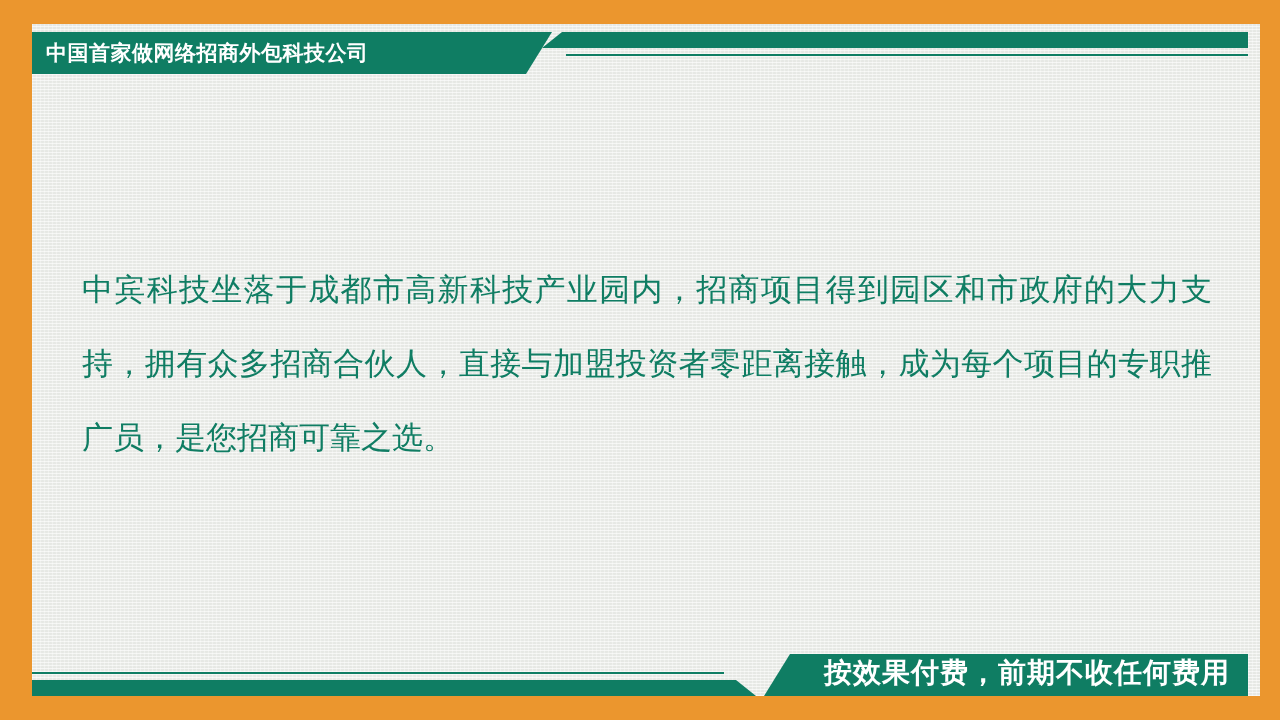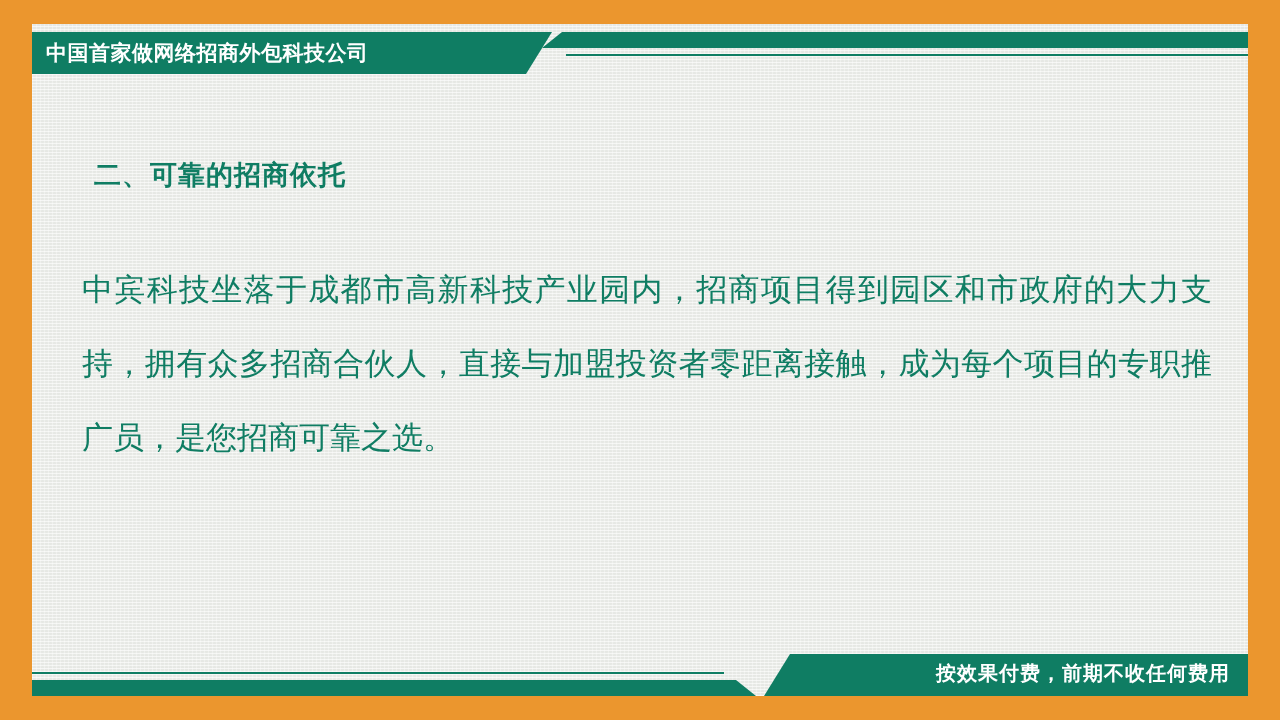--- a/index.html
+++ b/index.html
@@ -27,20 +27,21 @@
     position: absolute;
     left: 32px;
     top: 24px;
     width: 1216px;
     height: 672px;
     background: #eceeea;
     background-image:
       repeating-linear-gradient(0deg, rgba(255,255,255,0.55) 0px, rgba(255,255,255,0.55) 1px, rgba(0,0,0,0.012) 1px, rgba(0,0,0,0.012) 3px),
       repeating-linear-gradient(90deg, rgba(255,255,255,0.30) 0px, rgba(255,255,255,0.30) 1px, rgba(0,0,0,0.010) 1px, rgba(0,0,0,0.010) 4px);
     overflow: hidden;
+    padding-left: 12px;
   }
 
   
   .header-band {
     position: absolute;
     left: 0;
     top: 8px;
     width: 1216px;
     height: 42px;
   }
@@ -127,21 +128,21 @@
     background: #0f7d63;
     clip-path: polygon(26px 0, 100% 0, 100% 100%, 0 100%);
   }
   .footer-text {
     position: absolute;
     right: 18px;
     bottom: 0;
     height: 44px;
     line-height: 42px;
     color: #ffffff;
-    font-size: 20px;
+    font-size: 28px;
     font-weight: bold;
     letter-spacing: 1px;
     white-space: nowrap;
   }
   .footer-green-left {
     position: absolute;
     left: 0;
     bottom: 0;
     width: 724px;
     height: 16px;
@@ -163,21 +164,20 @@
 <div class="slide">
   <div class="panel">
 
     <div class="header-band">
       <div class="header-green-left"></div>
       <div class="header-title">中国首家做网络招商外包科技公司</div>
       <div class="header-green-right"></div>
       <div class="header-hairline"></div>
     </div>
 
-    <div class="section-heading">二、可靠的招商依托</div>
 
     <div class="body-text">中宾科技坐落于成都市高新科技产业园内，招商项目得到园区和市政府的大力支持，拥有众多招商合伙人，直接与加盟投资者零距离接触，成为每个项目的专职推广员，是您招商可靠之选。</div>
 
     <div class="footer-band">
       <div class="footer-green-left"></div>
       <div class="footer-hairline"></div>
       <div class="footer-green-right"></div>
       <div class="footer-text">按效果付费，前期不收任何费用</div>
     </div>
 

